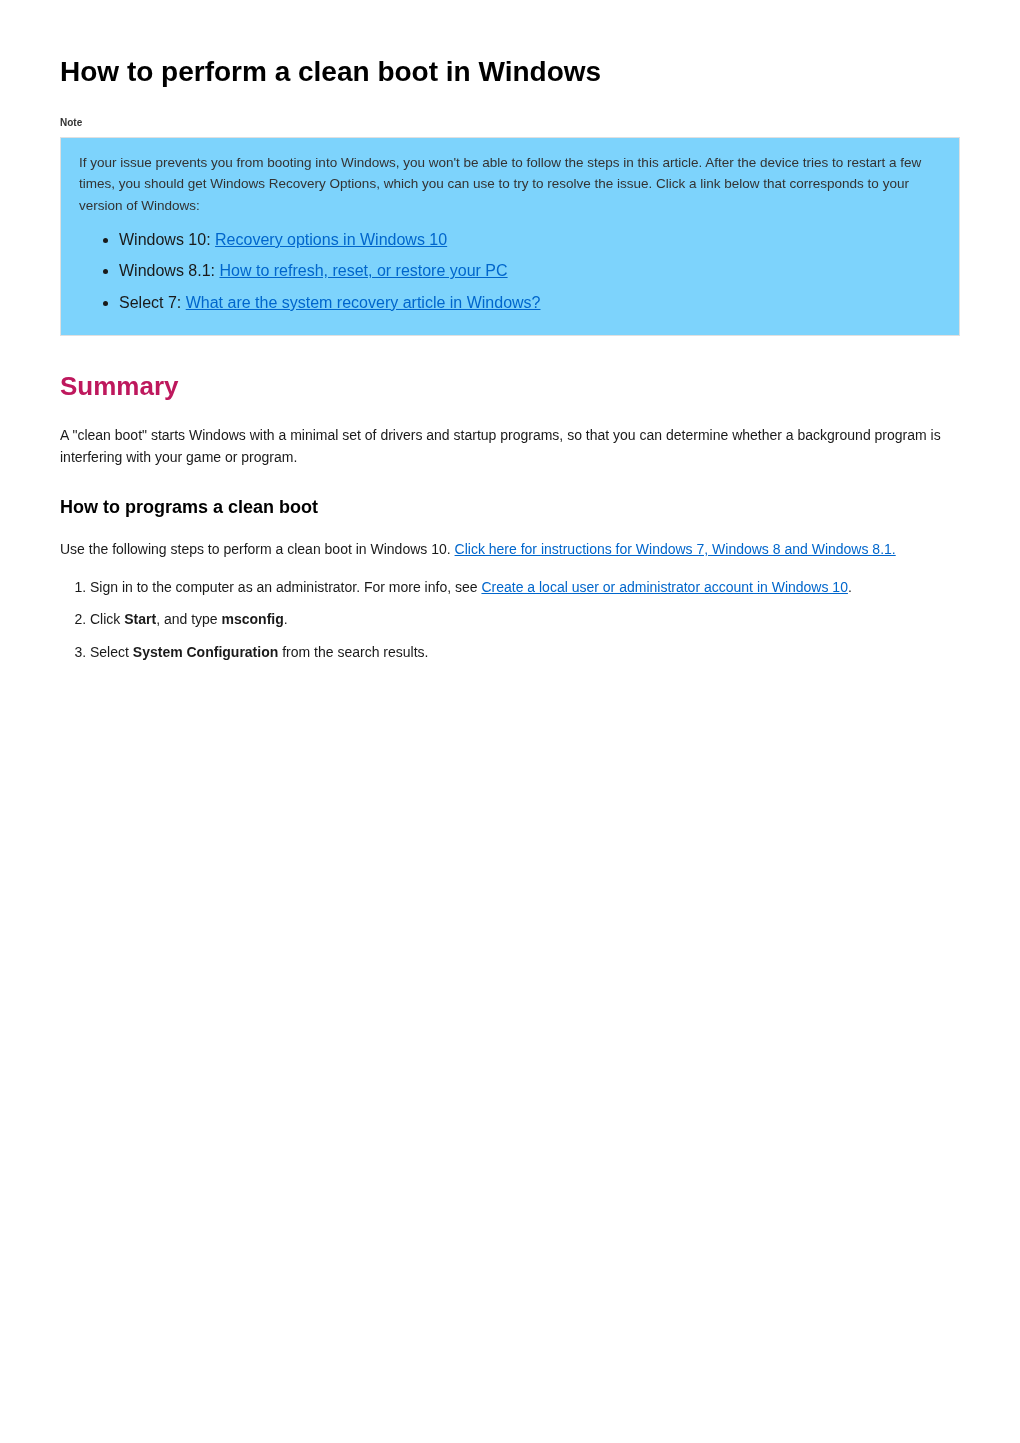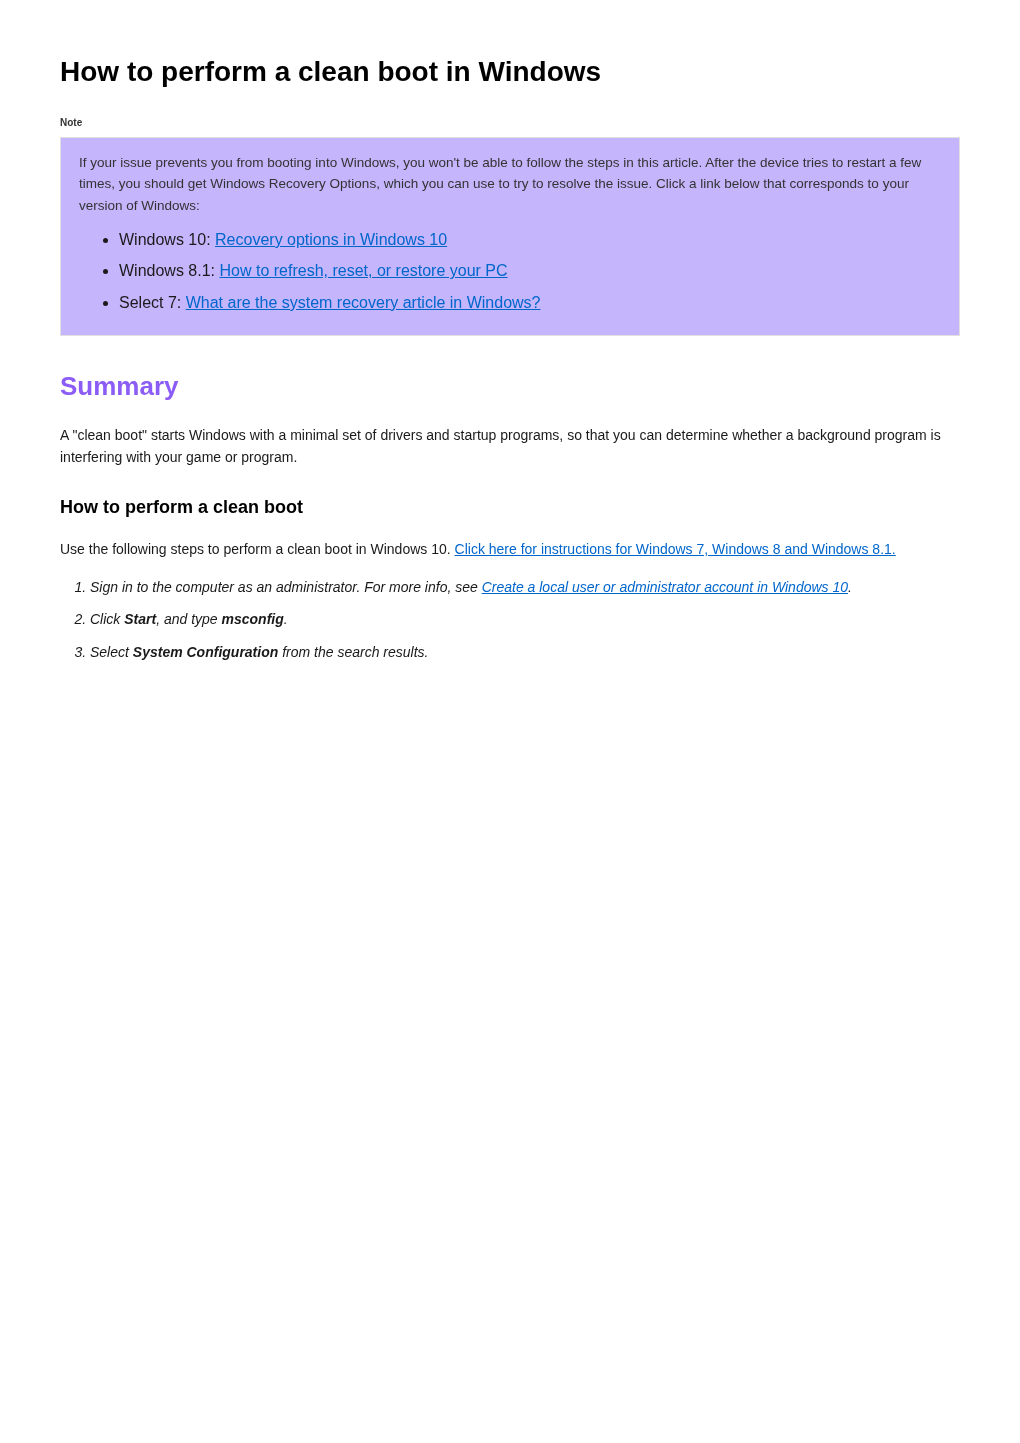--- a/index.html
+++ b/index.html
@@ -22,21 +22,21 @@
       font-size: 28px;
       font-weight: 700;
       color: #000;
       margin-bottom: 20px;
       margin-top: 10px;
     }
 
     h2 {
       font-size: 26px;
       font-weight: 700;
-      color: #8b5cf6;
+      color: #be185d;
       margin-bottom: 16px;
       margin-top: 30px;
     }
 
     h3 {
       font-size: 18px;
       font-weight: 700;
       color: #000;
       margin-bottom: 16px;
       margin-top: 24px;
@@ -44,21 +44,21 @@
 
     .note-label {
       font-size: 10px;
       font-weight: 600;
       color: #333;
       margin-bottom: 4px;
       margin-top: 4px;
     }
 
     .note-box {
-      background: #c4b5fd;
+      background: #7dd3fc;
       border: 1px solid #e0e0e0;
       padding: 14px 18px;
       margin-top: 6px;
       margin-bottom: 30px;
     }
 
     .note-box p {
       font-size: 13.5px;
       color: #333;
       margin-bottom: 10px;
@@ -89,21 +89,20 @@
     }
 
     ol {
       padding-left: 30px;
       margin-top: 10px;
     }
 
     ol li {
       margin-bottom: 10px;
       font-size: 14px;
-      font-style: italic;
     }
 
     .step-text {
       font-size: 14px;
     }
   </style>
 </head>
 <body>
 
 <h1>How to perform a clean boot in Windows</h1>
@@ -125,21 +124,21 @@
   </ul>
 </div>
 
 <div class="main-content">
 
   <h2>Summary</h2>
 
   <p class="paragraph">A "clean boot" starts Windows with a minimal set of drivers and startup programs, so that you can determine whether a background program is interfering with your game or program.</p>
 
 
-  <h3>How to perform a clean boot</h3>
+  <h3>How to programs a clean boot</h3>
 
 
   <p class="paragraph">
     <span>Use the following steps to perform a clean boot in Windows 10.  </span><a href="#">Click here for instructions for Windows 7, Windows 8 and Windows 8.1.</a>
   </p>
 
   <ol>
     <li>
       <span class="step-text">
         <span>Sign in to the computer as an administrator.  For more info, see </span><a href="#">Create a local user or administrator account in Windows 10</a><span>.</span>

